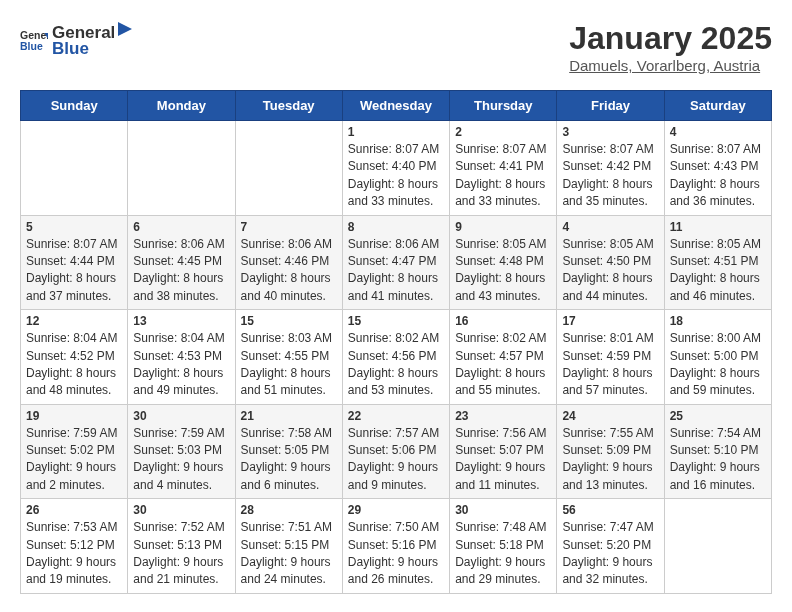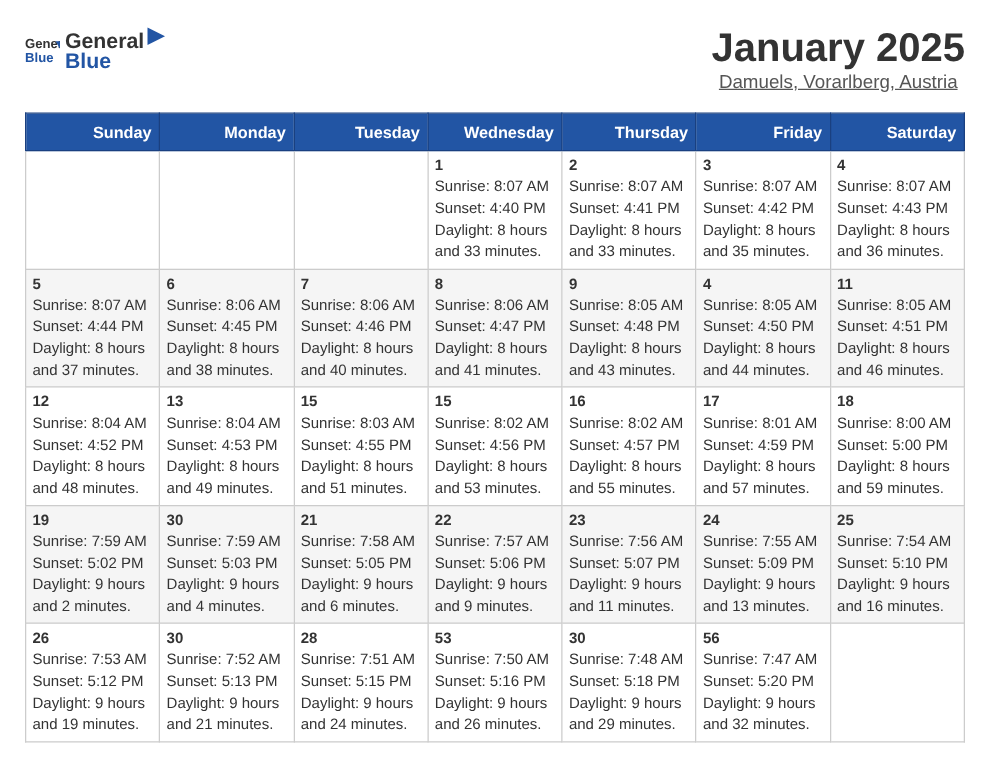--- a/index.html
+++ b/index.html
@@ -19,21 +19,21 @@
     .logo {
       display: flex;
       align-items: center;
       gap: 4px;
     }
     .logo-icon {
       width: 28px;
       height: 28px;
     }
     .title-block {
-      text-align: center;
+      text-align: left;
       margin-left: 20px;
     }
     .month-title {
       font-size: 32px;
       font-weight: bold;
       color: #333;
     }
     .subtitle {
       font-size: 15px;
       color: #555;
@@ -43,21 +43,21 @@
       width: 100%;
       border-collapse: collapse;
       border: 1px solid #ccc;
     }
     .calendar th {
       background-color: #2255a4;
       color: #fff;
       font-size: 13px;
       font-weight: bold;
       padding: 7px 6px;
-      text-align: right;
+      text-align: center;
       border: 1px solid #1a4080;
     }
     .calendar td {
       vertical-align: top;
       border: 1px solid #ccc;
       padding: 4px 5px;
       width: calc(100% / 7);
       min-height: 80px;
       font-size: 11px;
       color: #333;
@@ -238,21 +238,21 @@
         </td>
         <td>
           <span class="day-number">30</span>
           <div class="day-info">Sunrise: 7:52 AM<br>Sunset: 5:13 PM<br>Daylight: 9 hours<br>and 21 minutes.</div>
         </td>
         <td>
           <span class="day-number">28</span>
           <div class="day-info">Sunrise: 7:51 AM<br>Sunset: 5:15 PM<br>Daylight: 9 hours<br>and 24 minutes.</div>
         </td>
         <td>
-          <span class="day-number">53</span>
+          <span class="day-number">29</span>
           <div class="day-info">Sunrise: 7:50 AM<br>Sunset: 5:16 PM<br>Daylight: 9 hours<br>and 26 minutes.</div>
         </td>
         <td>
           <span class="day-number">30</span>
           <div class="day-info">Sunrise: 7:48 AM<br>Sunset: 5:18 PM<br>Daylight: 9 hours<br>and 29 minutes.</div>
         </td>
         <td>
           <span class="day-number">56</span>
           <div class="day-info">Sunrise: 7:47 AM<br>Sunset: 5:20 PM<br>Daylight: 9 hours<br>and 32 minutes.</div>
         </td>

